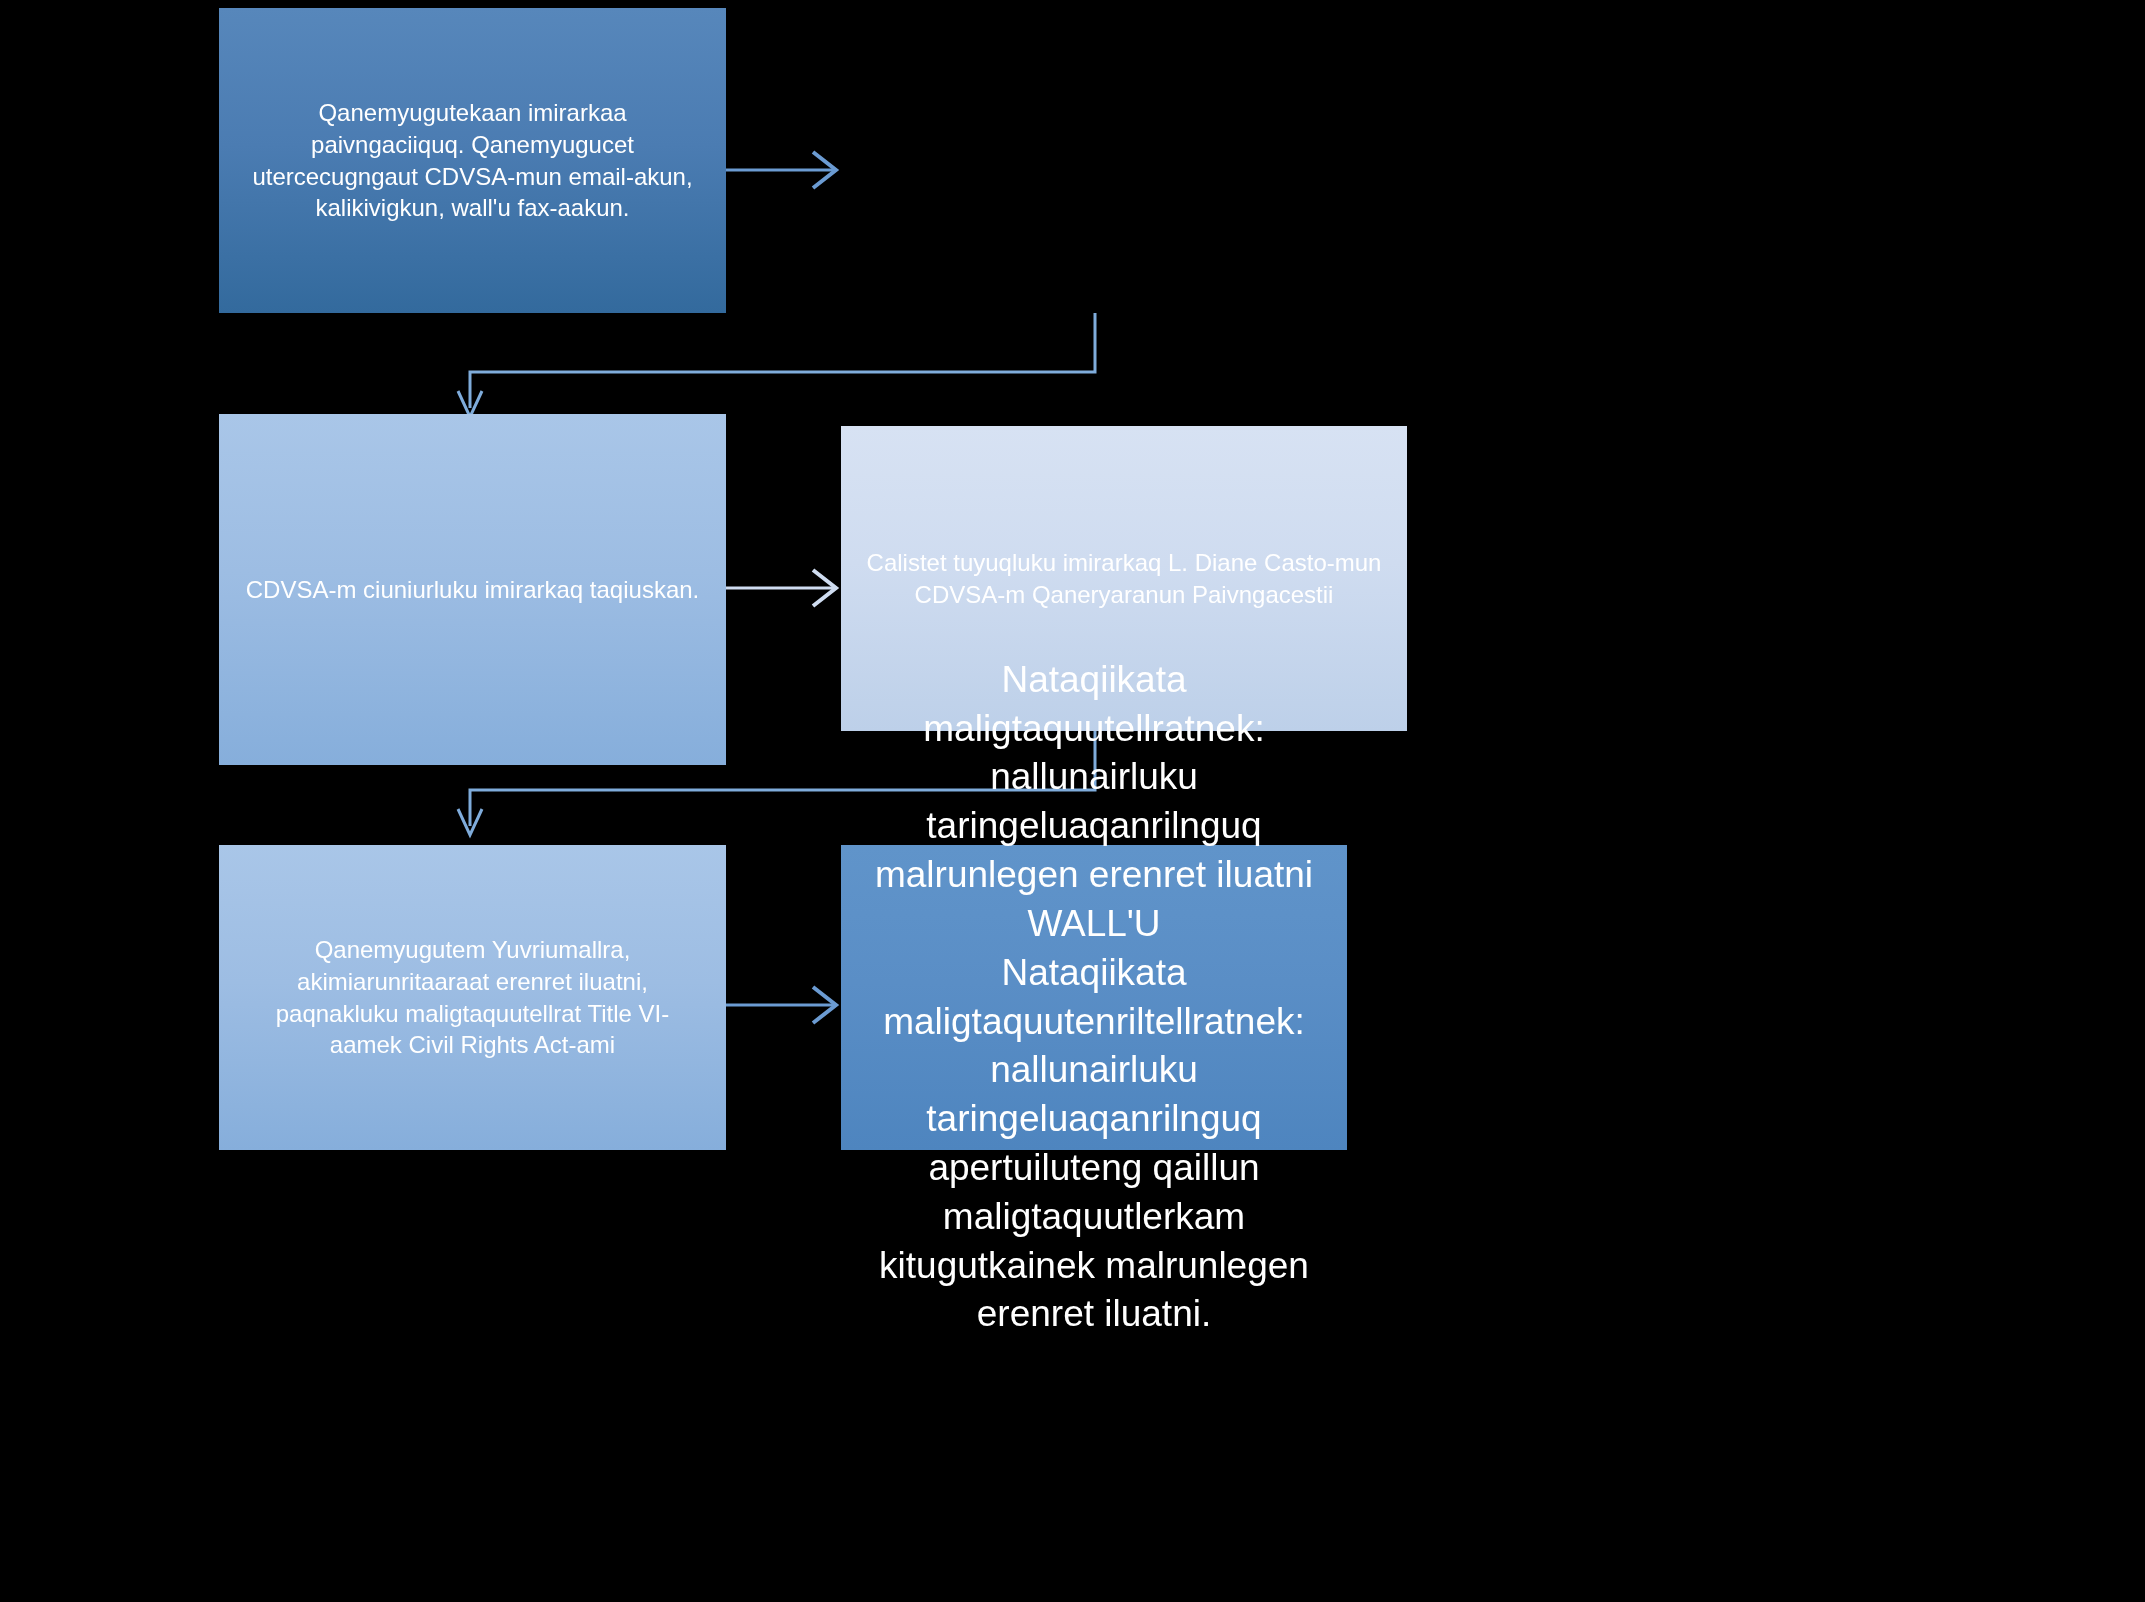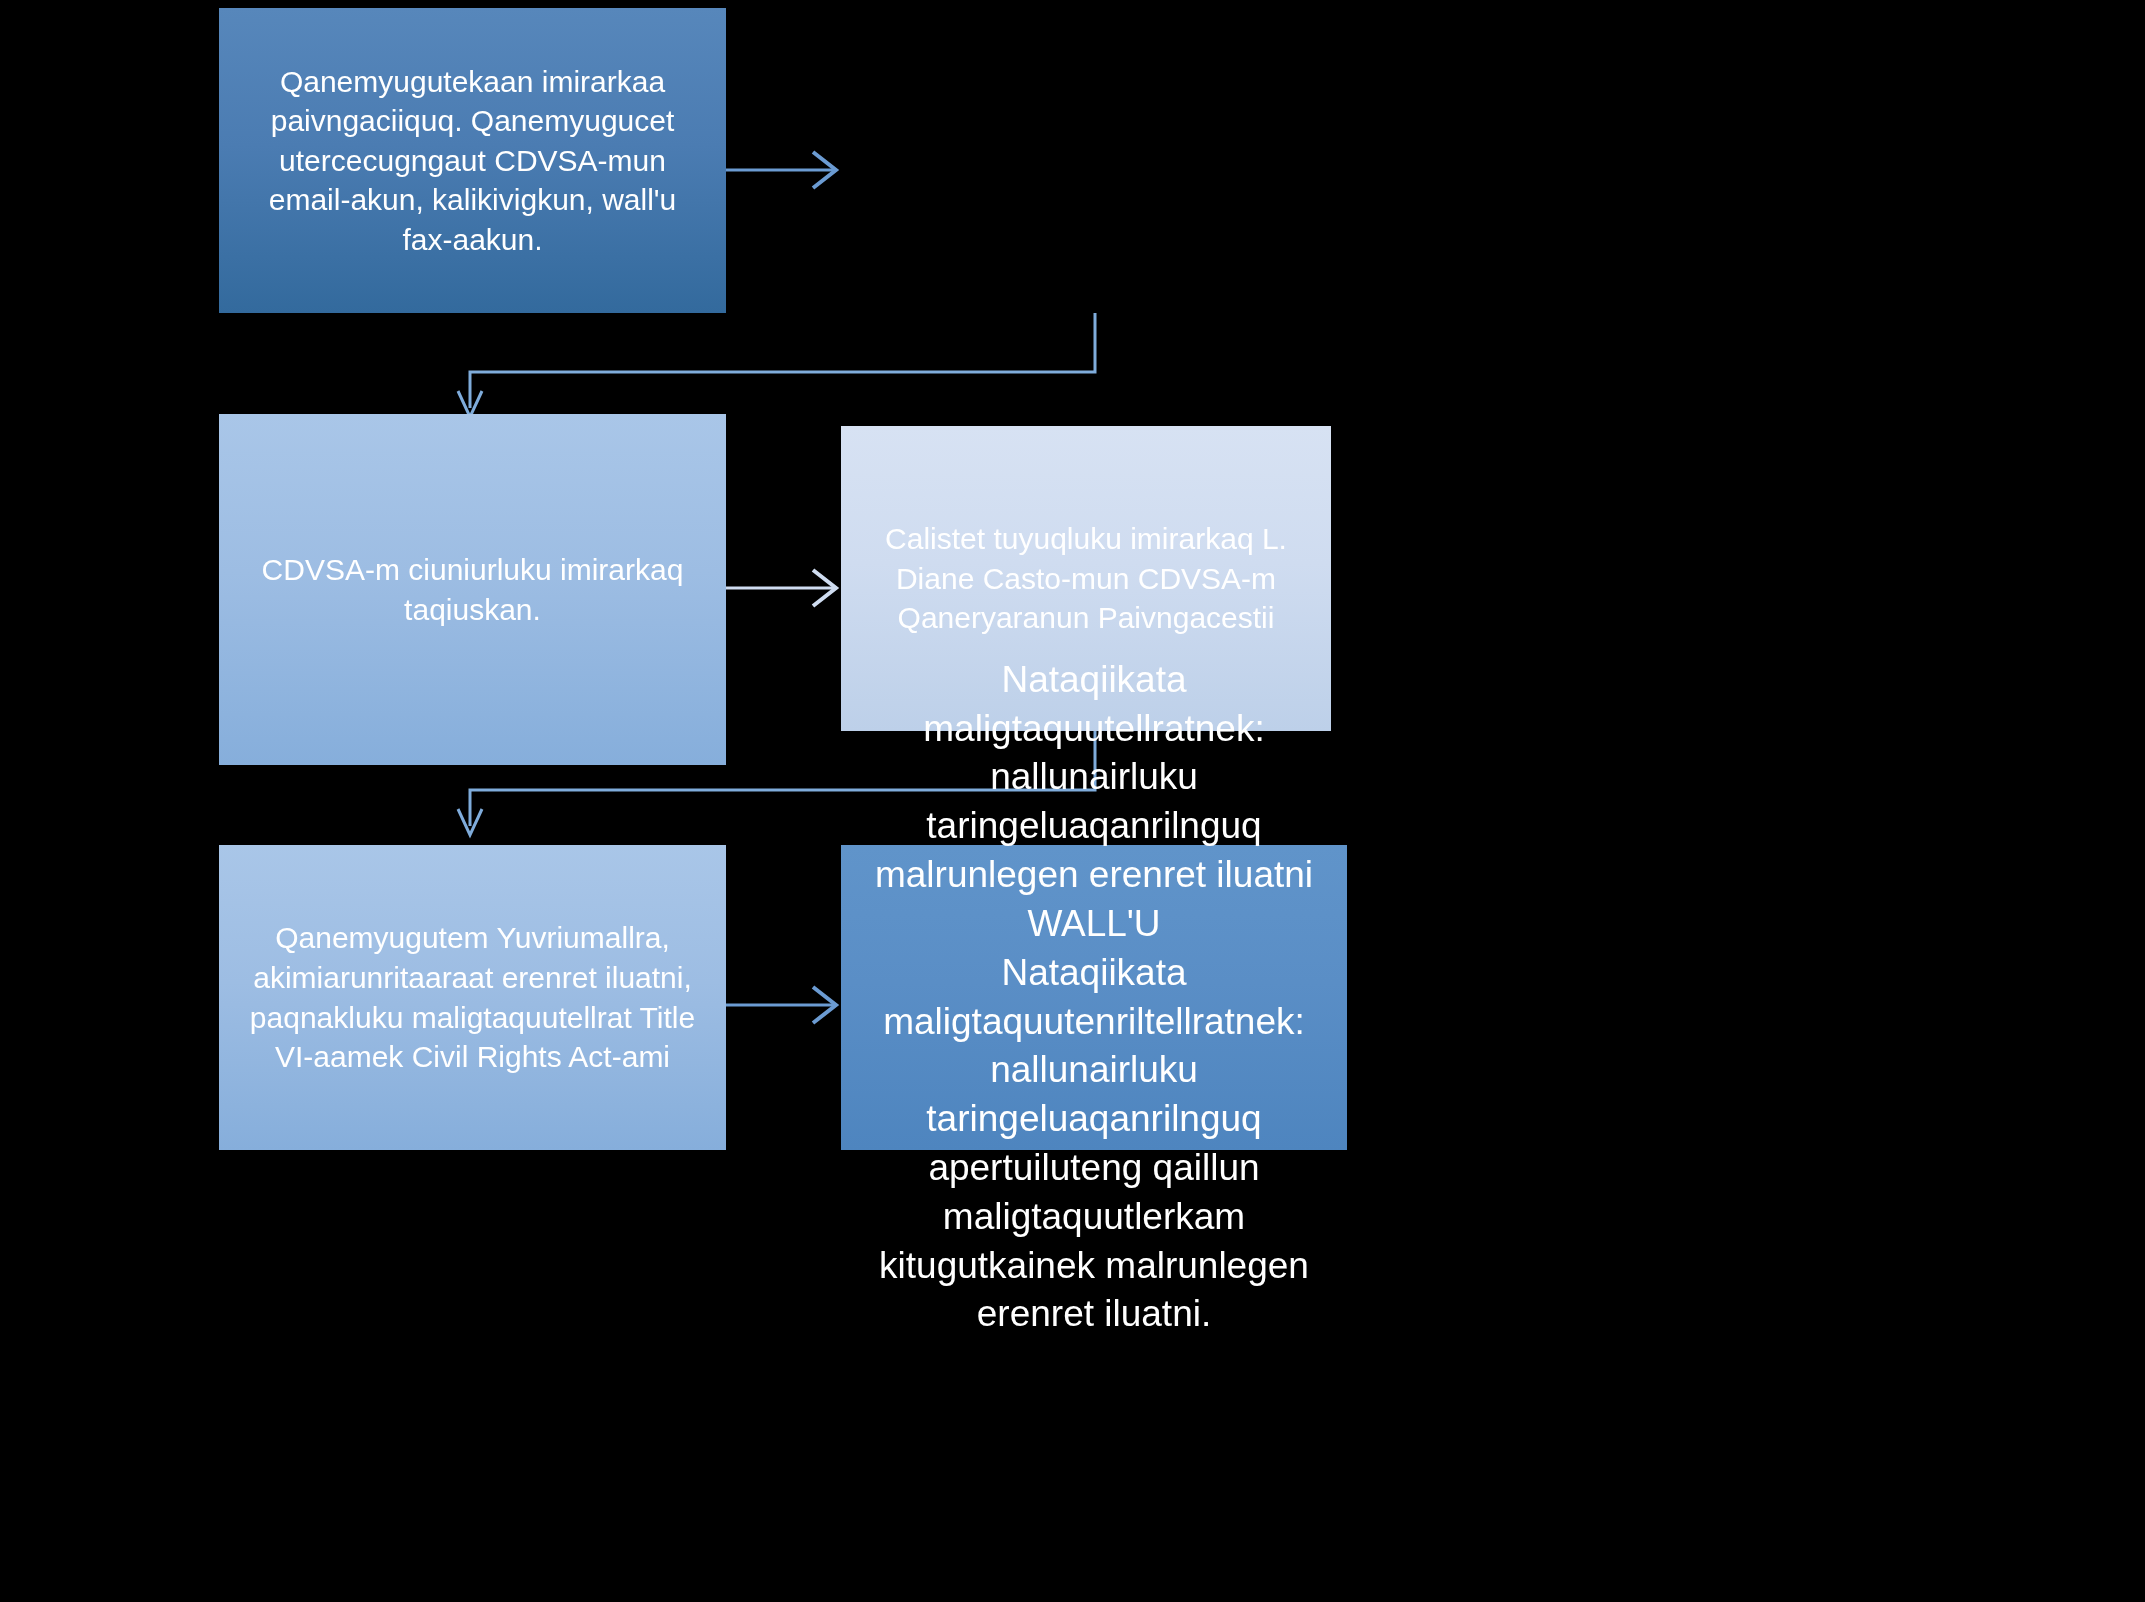--- a/index.html
+++ b/index.html
@@ -21,21 +21,21 @@
   .node {
     position: absolute;
     box-sizing: border-box;
     display: flex;
     flex-direction: column;
     align-items: center;
     justify-content: center;
     text-align: center;
     color: #ffffff;
     font-family: "Liberation Sans", sans-serif;
-    font-size: 30px;
+    font-size: 24px;
     line-height: 1.32;
     padding: 10px 22px;
   }
   .node p {
     margin: 0;
     width: 100%;
   }
   .node p + p {
   }
 
@@ -74,21 +74,21 @@
     <svg width="680" height="120" viewBox="0 0 680 120">
       <polyline points="645,0 645,59 20,59 20,95" fill="none" stroke="#7facdb" stroke-width="3"></polyline>
       <polyline points="8,78 20,104 32,78" fill="none" stroke="#7facdb" stroke-width="3"></polyline>
     </svg>
   </div>
 
   <div class="node fill-m1" style="left:219px; top:414px; width:507px; height:351px;">
     <p>CDVSA-m ciuniurluku imirarkaq taqiuskan.</p>
   </div>
 
-  <div class="node fill-m2" style="left:841px; top:426px; width:490px; height:305px;">
+  <div class="node fill-m2" style="left:841px; top:426px; width:566px; height:305px;">
     <p>Calistet tuyuqluku imirarkaq L. Diane Casto-mun CDVSA-m Qaneryaranun Paivngacestii</p>
   </div>
 
   <div class="connector" style="left:726px; top:548px; width:120px; height:80px;">
     <svg width="120" height="80" viewBox="0 0 120 80">
       <line x1="0" y1="40" x2="108" y2="40" stroke="#cfdcf0" stroke-width="3"></line>
       <polyline points="87,22 110,40 87,58" fill="none" stroke="#cfdcf0" stroke-width="4"></polyline>
     </svg>
   </div>
 

